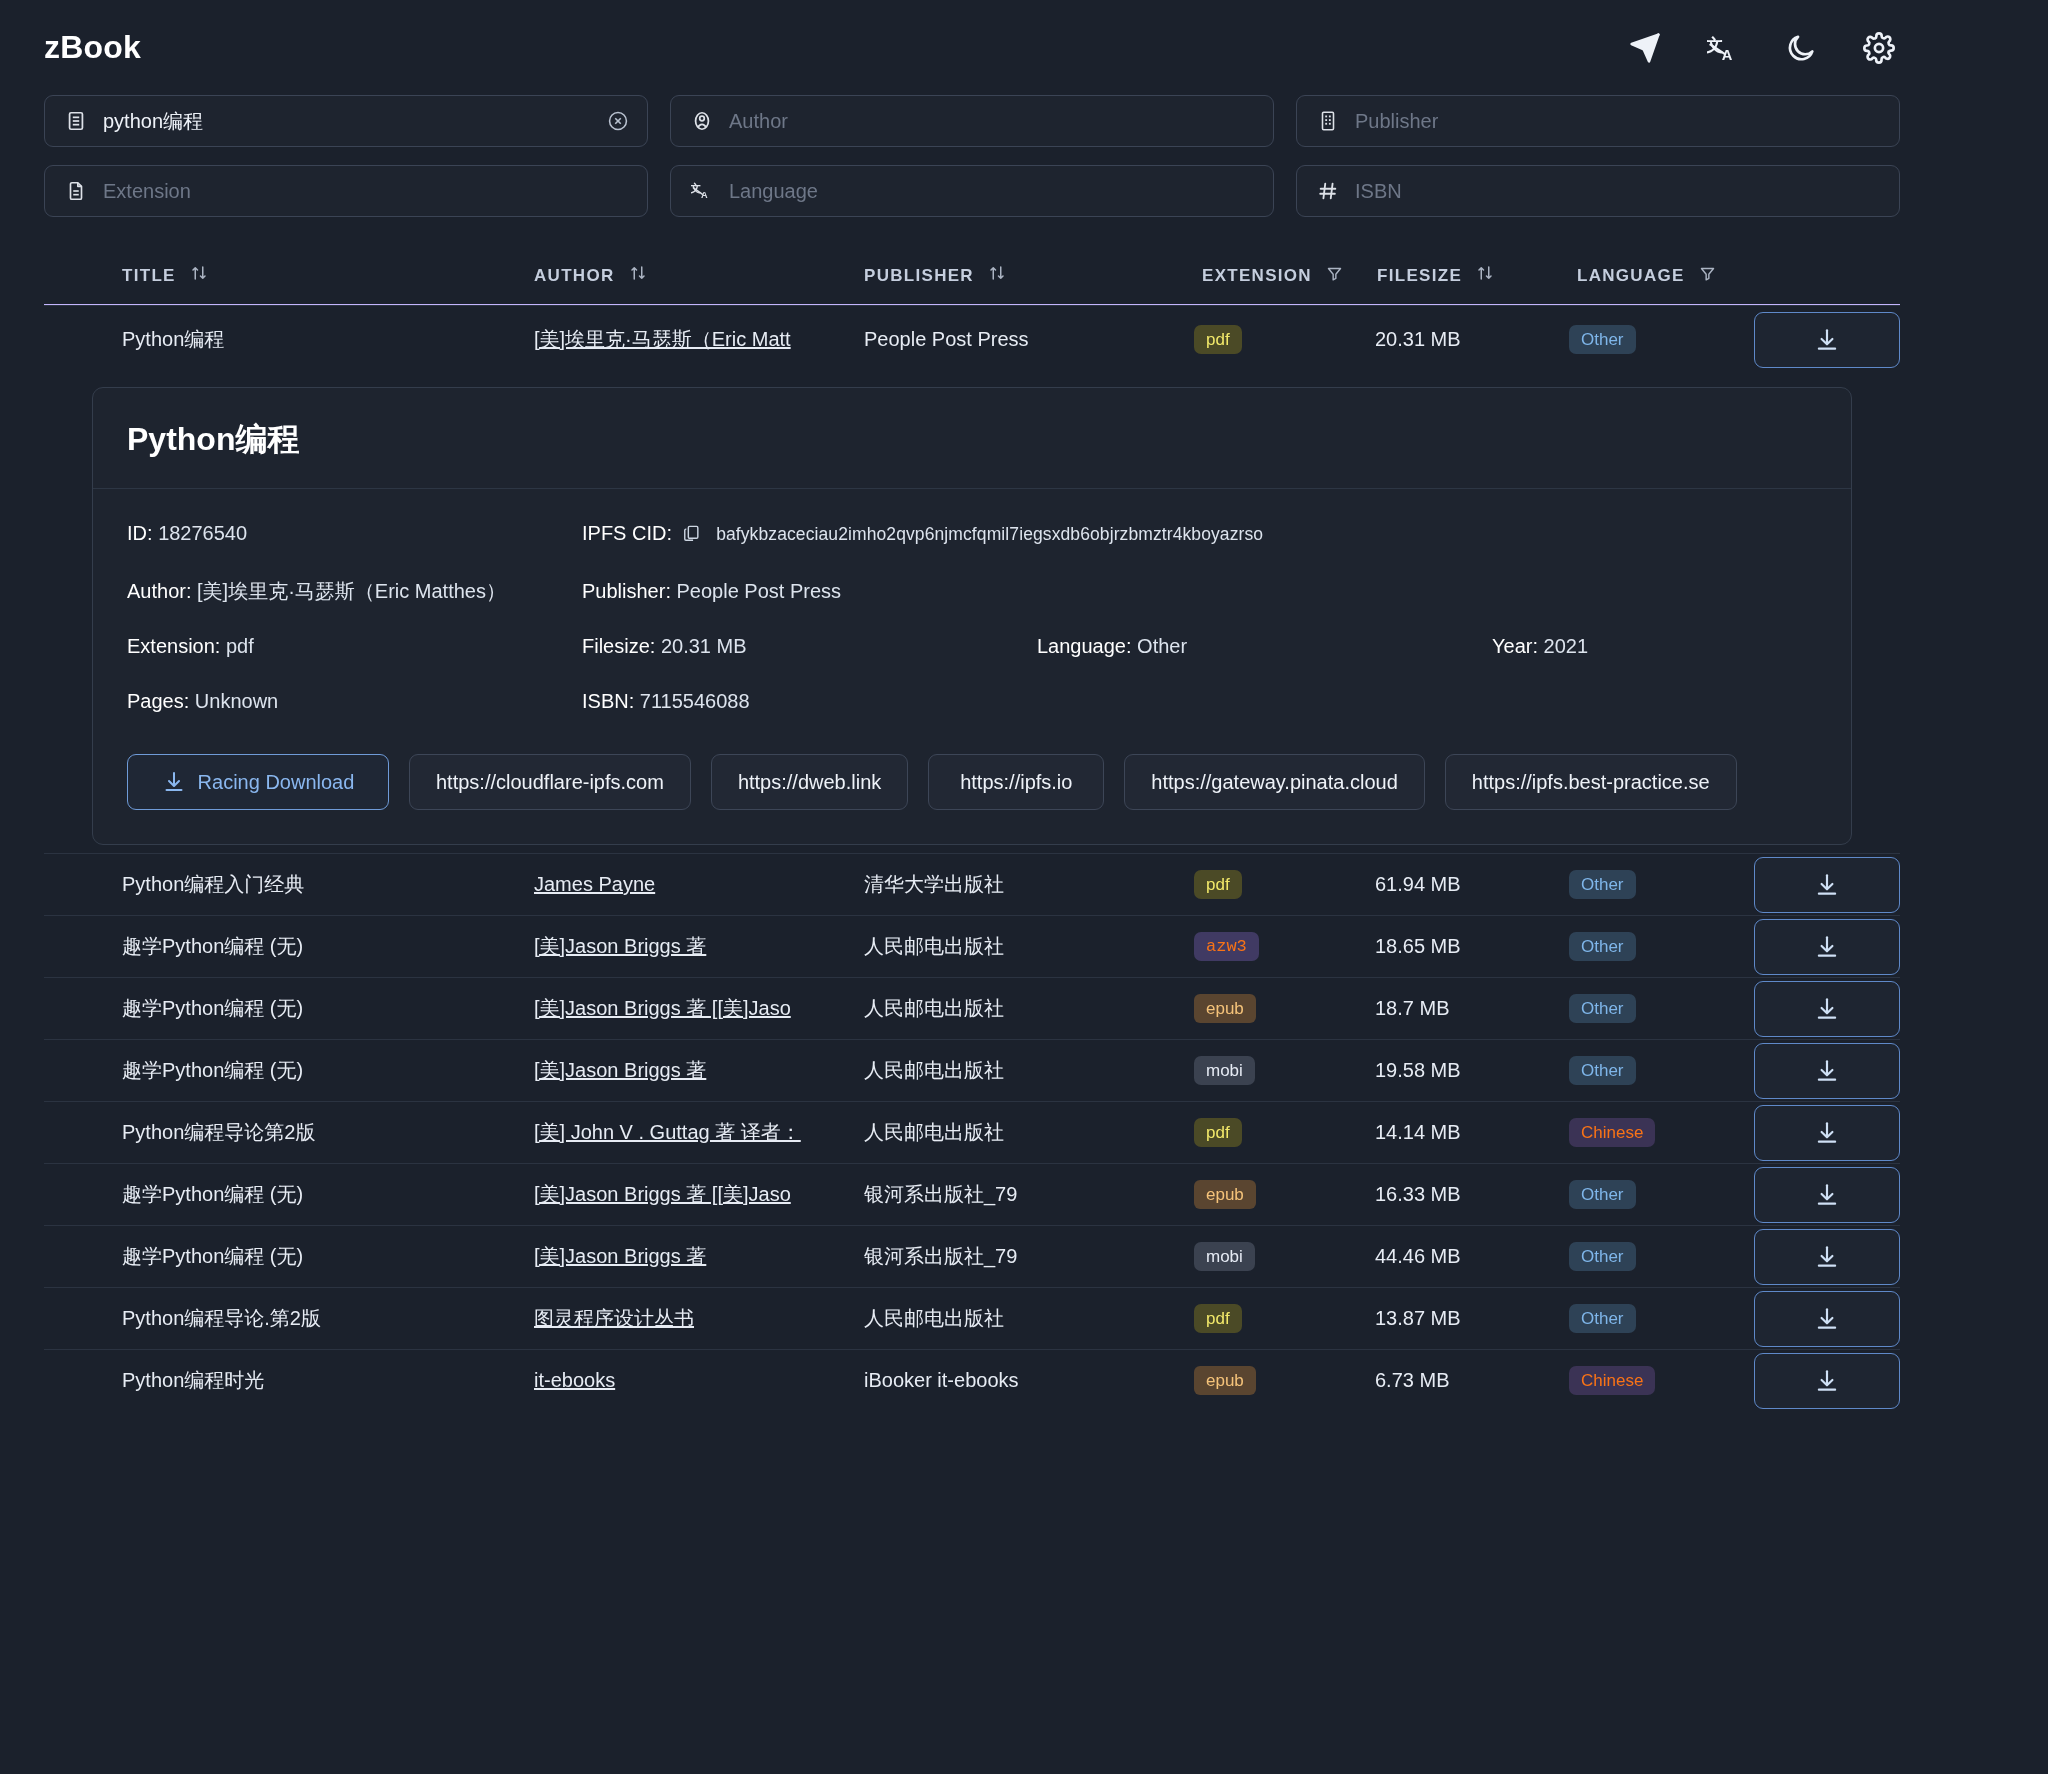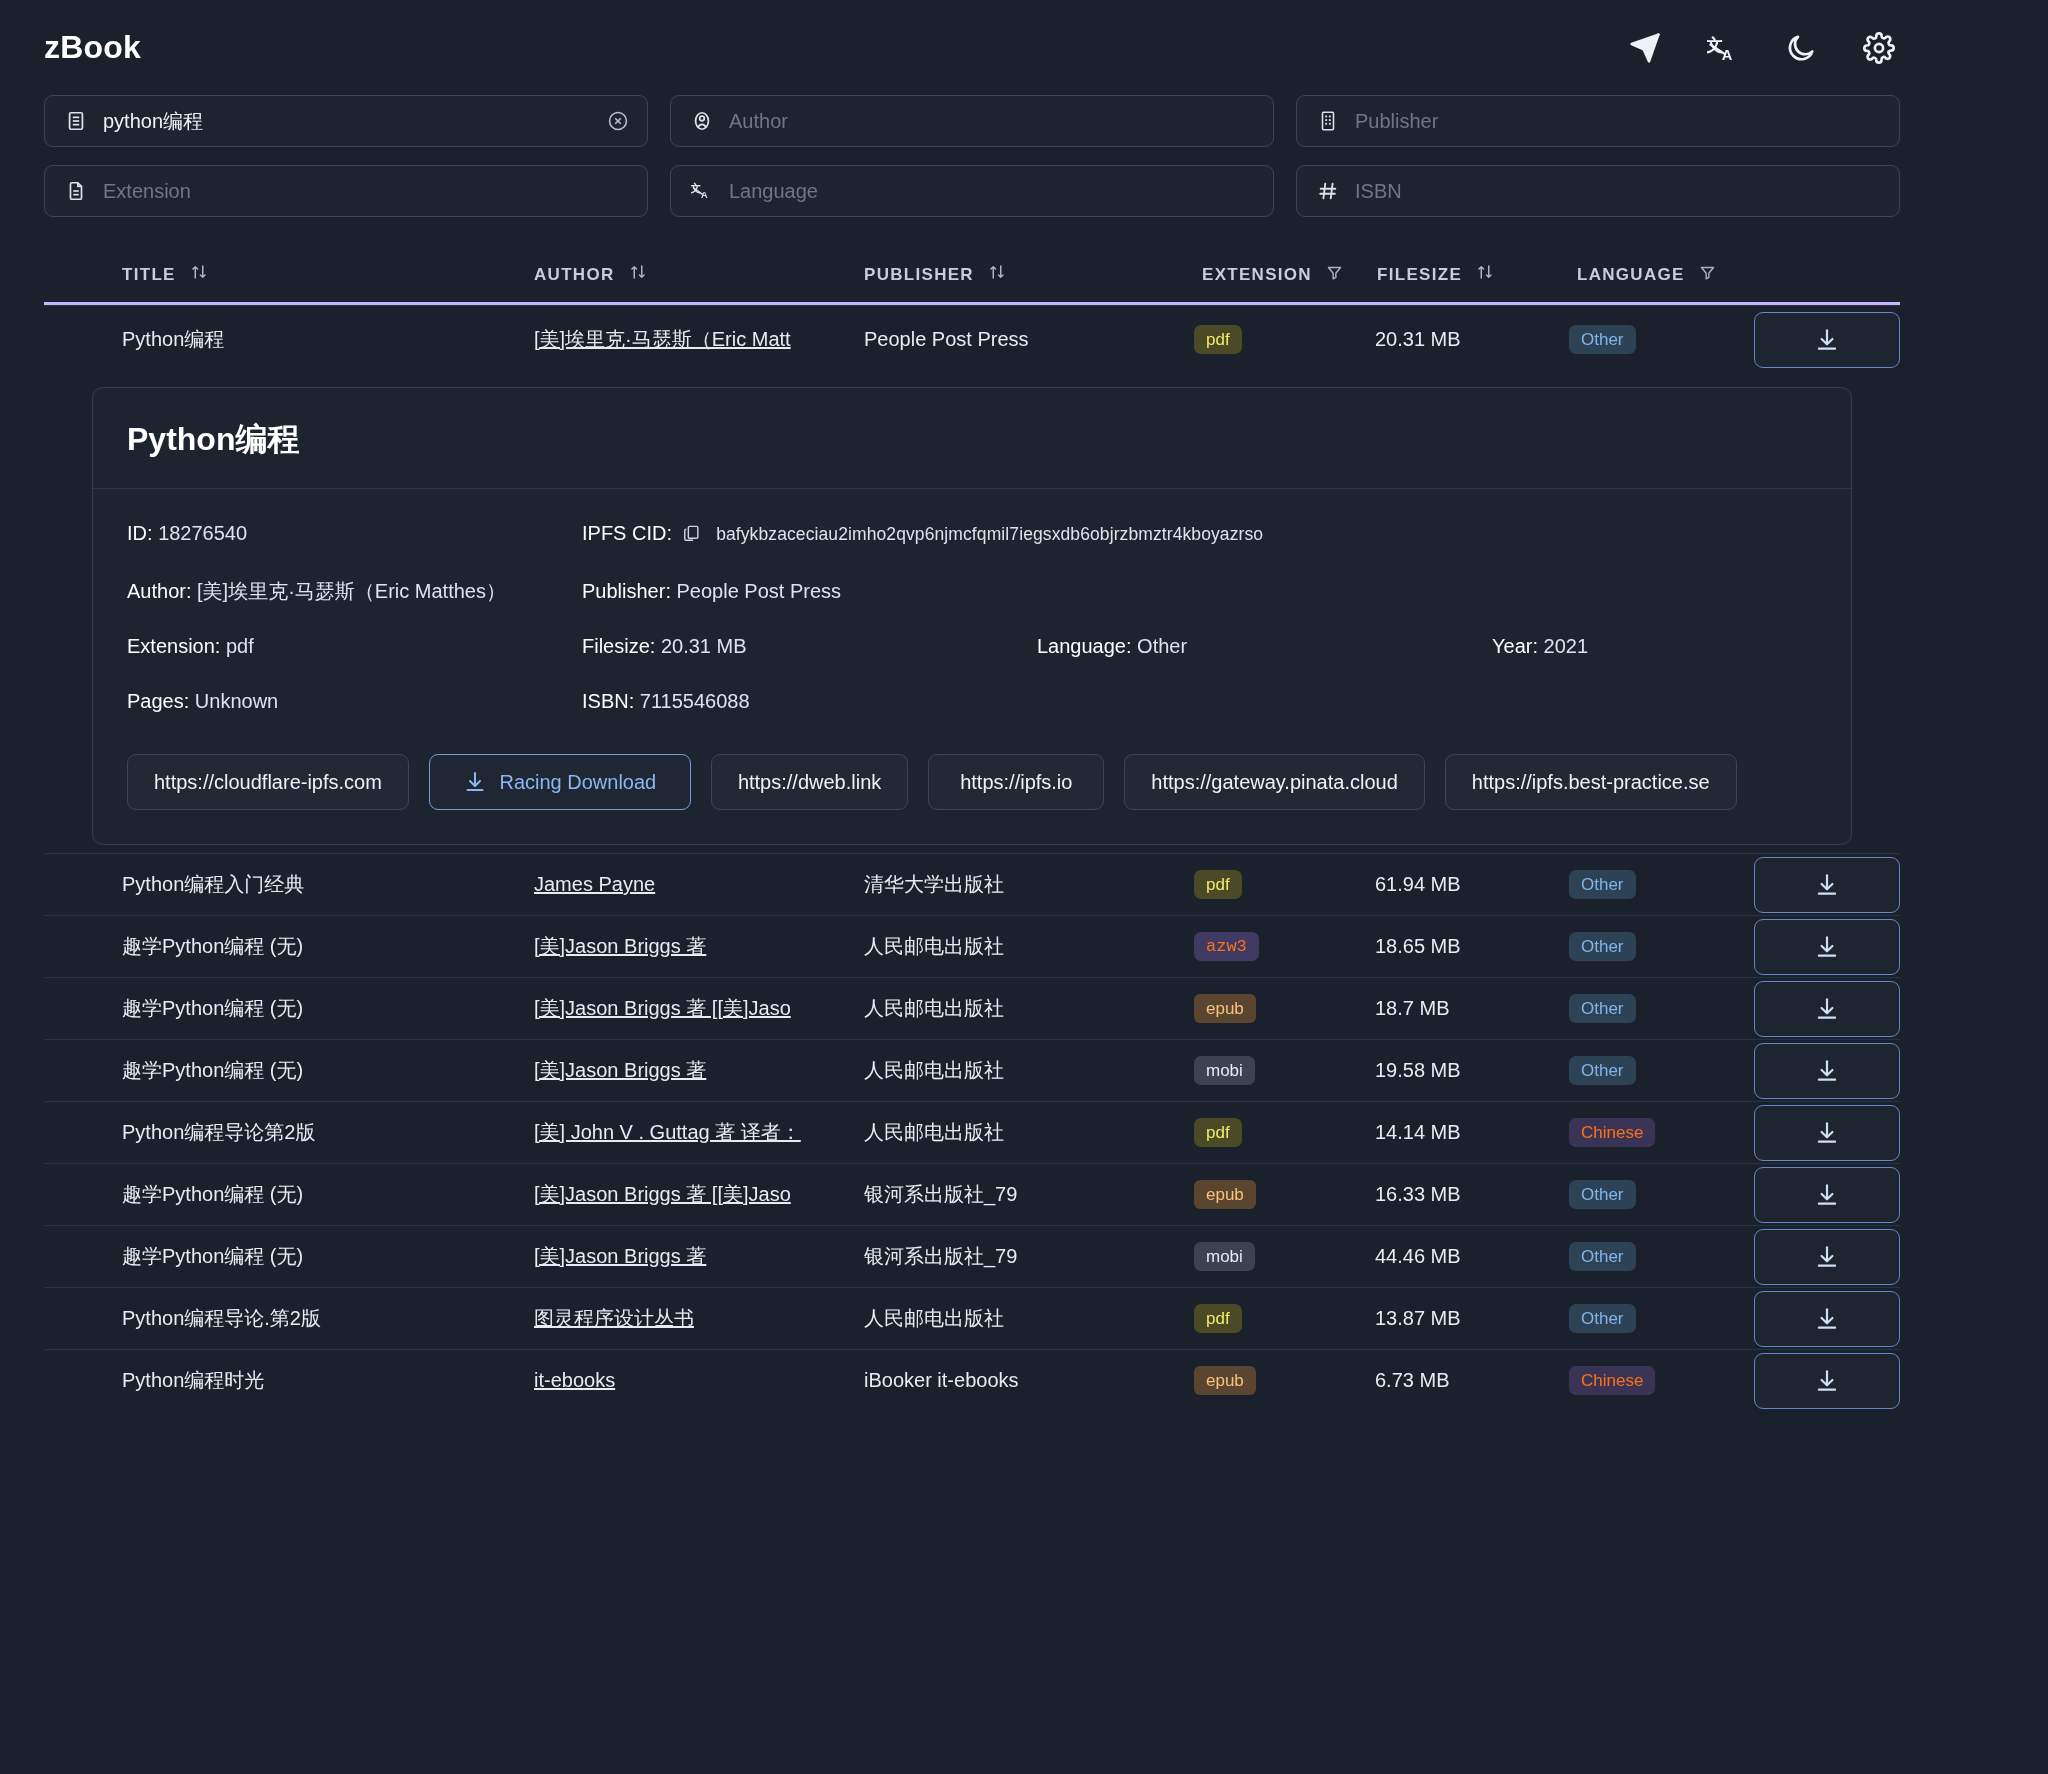--- a/index.html
+++ b/index.html
@@ -50,21 +50,21 @@
   
   .table-wrap { flex: 1 1 auto; padding: 0 44px; margin-top: 30px; overflow: hidden; }
   .trow {
     display: grid;
     grid-template-columns: 490px 330px 330px 175px 200px 175px 1fr;
     align-items: center;
     border-top: 1px solid #2b3341;
   }
   .thead {
     border-top: none;
-    border-bottom: 3px solid #c4b5fd;
+    border-bottom: 1px solid #c4b5fd;
     height: 58px;
   }
   .th {
     font-size: 17px; font-weight: bold; letter-spacing: 1.3px;
     color: #c5cede;
     display: flex; align-items: center; gap: 14px;
     cursor: pointer;
   }
   .th .sorticon { opacity: .85; }
   .th.c-title { padding-left: 78px; }
@@ -397,30 +397,30 @@
         </div>
         <div class="meta">
           <b>ISBN:</b>
           <span>7115546088</span>
         </div>
         <div></div>
               <div></div>
       </div>
 
       <div class="links" id="detail-links">
-              <div class="lbtn">
-                <span>https://cloudflare-ipfs.com</span>
-              </div>
               <div class="lbtn primary">
                 <svg width="24" height="24" viewBox="0 0 24 24" fill="none" stroke="#8ab7ef" stroke-width="2" stroke-linecap="round" stroke-linejoin="round">
                   <path d="M12 3v12"></path>
                   <path d="M7 11l5 5 5-5"></path>
                   <path d="M4.5 20h15"></path>
                 </svg>
                 <span>Racing Download</span>
+              </div>
+              <div class="lbtn">
+                <span>https://cloudflare-ipfs.com</span>
               </div>
               <div class="lbtn">
                 <span>https://dweb.link</span>
               </div>
               <div class="lbtn">
                 <span>https://ipfs.io</span>
               </div>
               <div class="lbtn">
                 <span>https://gateway.pinata.cloud</span>
               </div>

